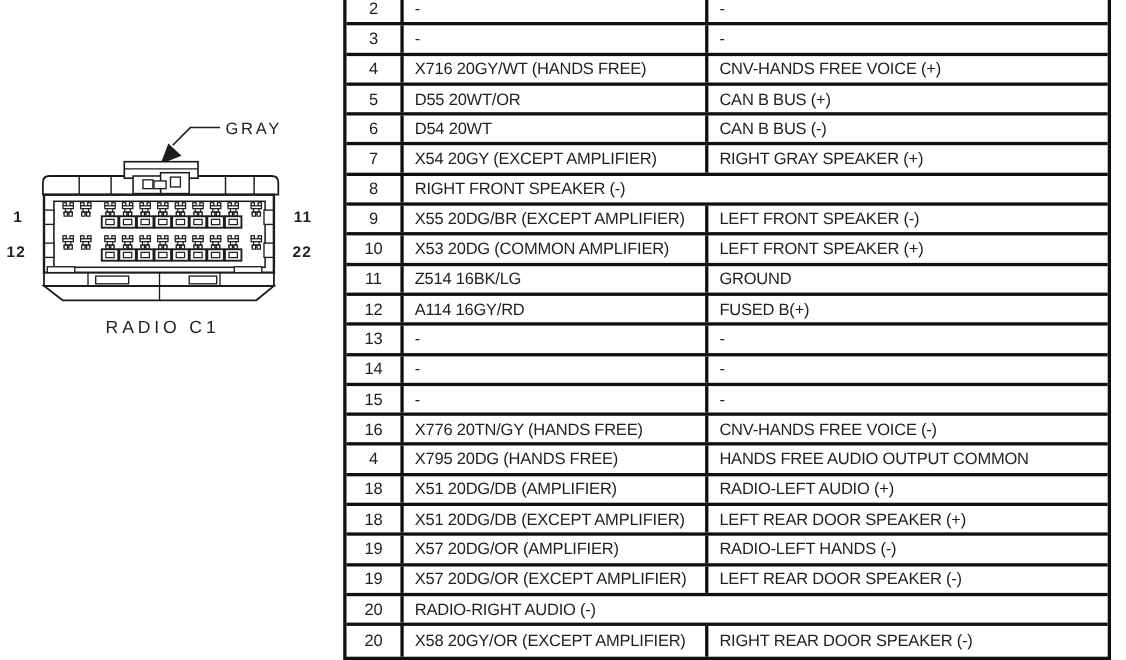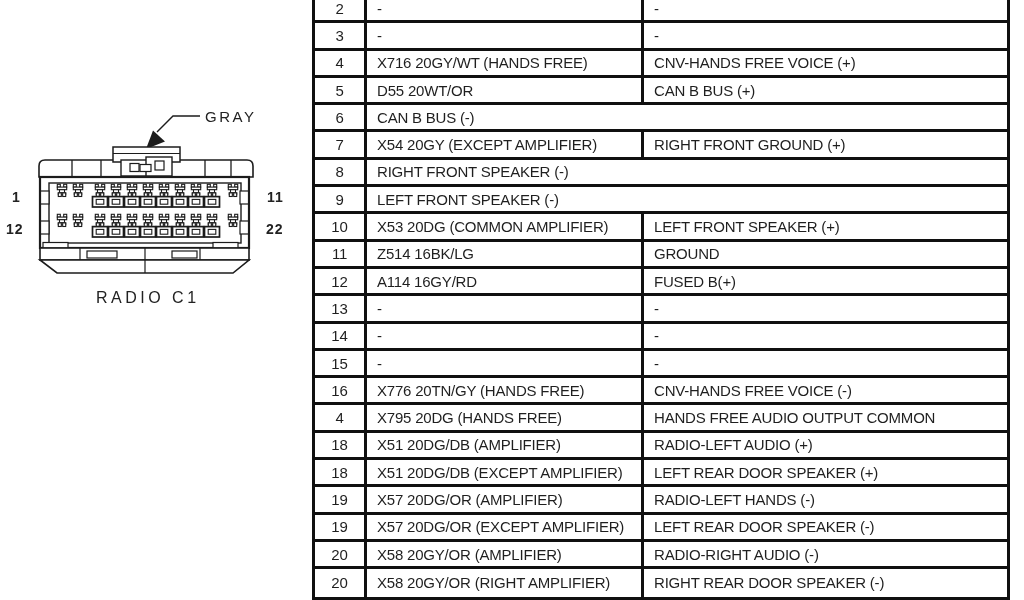--- a/index.html
+++ b/index.html
@@ -155,33 +155,35 @@
           <div class="cell wire">X716 20GY/WT (HANDS FREE)</div>
           <div class="cell circuit">CNV-HANDS FREE VOICE (+)</div>
         </div>
         <div class="row">
           <div class="cell pin">5</div>
           <div class="cell wire">D55 20WT/OR</div>
           <div class="cell circuit">CAN B BUS (+)</div>
         </div>
         <div class="row">
           <div class="cell pin">6</div>
+          <div class="cell wire">D54 20WT</div>
           <div class="cell circuit">CAN B BUS (-)</div>
         </div>
         <div class="row">
           <div class="cell pin">7</div>
           <div class="cell wire">X54 20GY (EXCEPT AMPLIFIER)</div>
-          <div class="cell circuit">RIGHT FRONT GROUND (+)</div>
+          <div class="cell circuit">RIGHT GRAY SPEAKER (+)</div>
         </div>
         <div class="row">
           <div class="cell pin">8</div>
           <div class="cell circuit">RIGHT FRONT SPEAKER (-)</div>
         </div>
         <div class="row">
           <div class="cell pin">9</div>
+          <div class="cell wire">X55 20DG/BR (EXCEPT AMPLIFIER)</div>
           <div class="cell circuit">LEFT FRONT SPEAKER (-)</div>
         </div>
         <div class="row">
           <div class="cell pin">10</div>
           <div class="cell wire">X53 20DG (COMMON AMPLIFIER)</div>
           <div class="cell circuit">LEFT FRONT SPEAKER (+)</div>
         </div>
         <div class="row">
           <div class="cell pin">11</div>
           <div class="cell wire">Z514 16BK/LG</div>
@@ -232,24 +234,23 @@
           <div class="cell wire">X57 20DG/OR (AMPLIFIER)</div>
           <div class="cell circuit">RADIO-LEFT HANDS (-)</div>
         </div>
         <div class="row">
           <div class="cell pin">19</div>
           <div class="cell wire">X57 20DG/OR (EXCEPT AMPLIFIER)</div>
           <div class="cell circuit">LEFT REAR DOOR SPEAKER (-)</div>
         </div>
         <div class="row">
           <div class="cell pin">20</div>
-          <div class="cell wire">X58 20GY/OR (AMPLIFIER)</div>
           <div class="cell circuit">RADIO-RIGHT AUDIO (-)</div>
         </div>
         <div class="row">
           <div class="cell pin">20</div>
-          <div class="cell wire">X58 20GY/OR (RIGHT AMPLIFIER)</div>
+          <div class="cell wire">X58 20GY/OR (EXCEPT AMPLIFIER)</div>
           <div class="cell circuit">RIGHT REAR DOOR SPEAKER (-)</div>
         </div>
       </div>
   </div>
 
 </div>
 
 </body></html>

